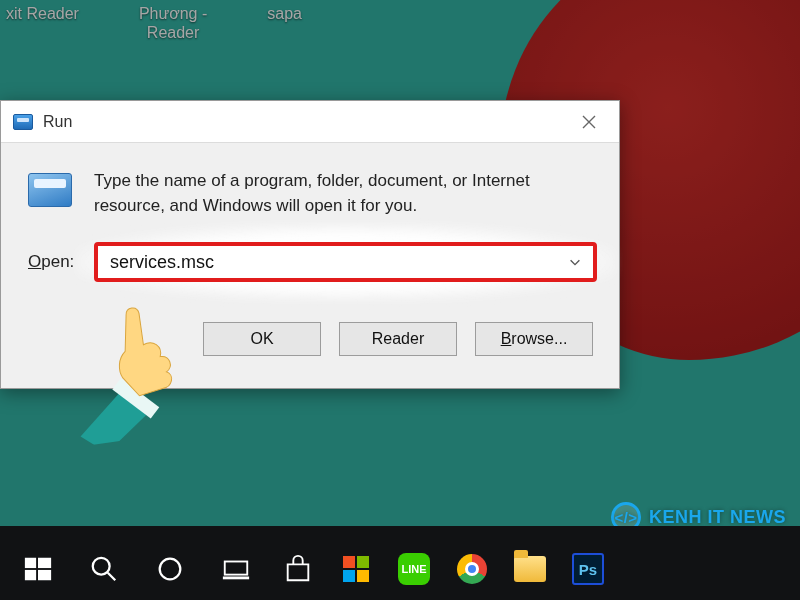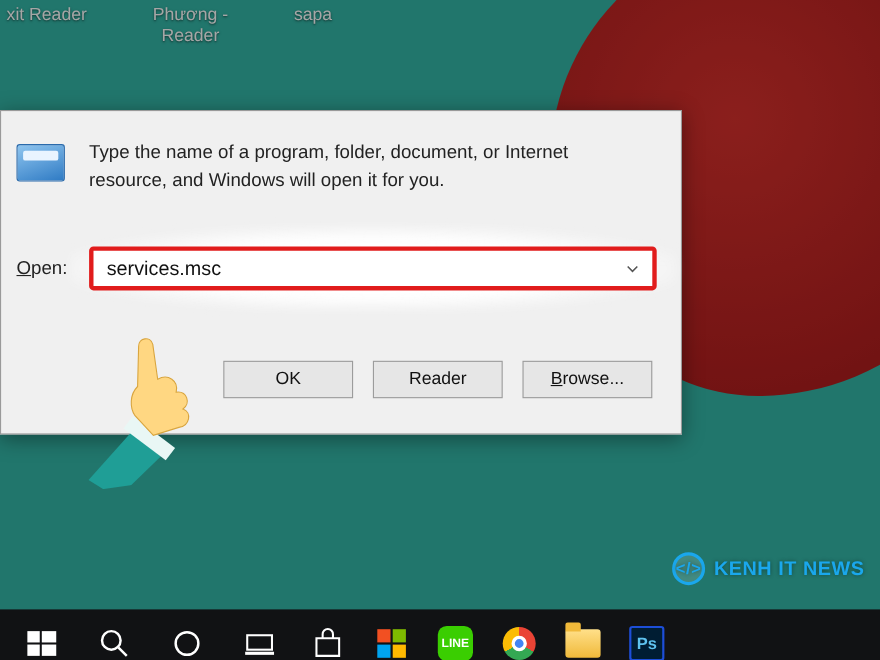--- a/index.html
+++ b/index.html
@@ -69,24 +69,24 @@
     content:""; position:absolute; inset:3px 3px auto 3px; height:4px;
     background:#cfe5fb; border-radius:1px;
   }
   .run-titlebar .spacer { flex: 1; }
   .run-titlebar .close {
     width: 44px; height: 32px;
     display: flex; align-items: center; justify-content: center;
     color: #666; font-size: 20px; cursor: pointer;
   }
   .run-body {
-    padding: 26px 22px 12px 8px;
+    padding: 26px 22px 12px 21px;
     display: grid;
     grid-template-columns: 72px 1fr;
-    row-gap: 48px;
+    row-gap: 24px;
     align-items: start;
   }
   .run-icon-big {
     width: 44px; height: 34px;
     margin-top: 4px; margin-left: 6px;
     background: linear-gradient(160deg,#8fc5ef,#2f7bc4);
     border: 1px solid #2a6aab;
     border-radius: 3px;
     position: relative;
   }
@@ -150,23 +150,23 @@
     position:absolute;
     left: 62px; top: 300px;
     z-index: 50;
     transform: rotate(-8deg);
     pointer-events:none;
   }
 
   
   .taskbar{
     position:absolute; left:0; right:0; bottom:0;
-    height:46px;
+    height:74px;
     background:#111214;
-    display:flex; align-items:flex-start;
+    display:flex; align-items:flex-end;
     padding: 0 8px; gap: 6px;
   }
   .tb-item{
     width:60px; height:62px;
     display:flex; align-items:center; justify-content:center;
     color:#fff; cursor:pointer;
   }
   .tb-item svg{ width:30px; height:30px; }
   .tb-app{ width:52px; }
   .chrome-icon{
@@ -231,20 +231,30 @@
 <div class="desktop-labels">
   <span>xit Reader</span>
   <span>Phương -
 Reader</span>
   <span>sapa</span>
 </div>
 
 <div class="dim"></div>
 
 <div class="run-window">
+  <div class="run-titlebar">
+    <span class="win-icon"></span>
+    <span>Run</span>
+    <span class="spacer"></span>
+    <div class="close">
+      <svg viewBox="0 0 16 16" width="16" height="16">
+          <path stroke="#666" stroke-width="1.4" fill="none" d="M2 2 L14 14 M14 2 L2 14"></path>
+        </svg>
+    </div>
+  </div>
 
   <div class="run-body">
     <div class="run-icon-big"></div>
     <div class="run-desc">Type the name of a program, folder, document, or Internet resource, and Windows will open it for you.</div>
 
     <div class="open-label"><u>O</u>pen:</div>
 
     <div class="combo-glow">
       <div class="combo">
         <input type="text" value="services.msc" style="">

